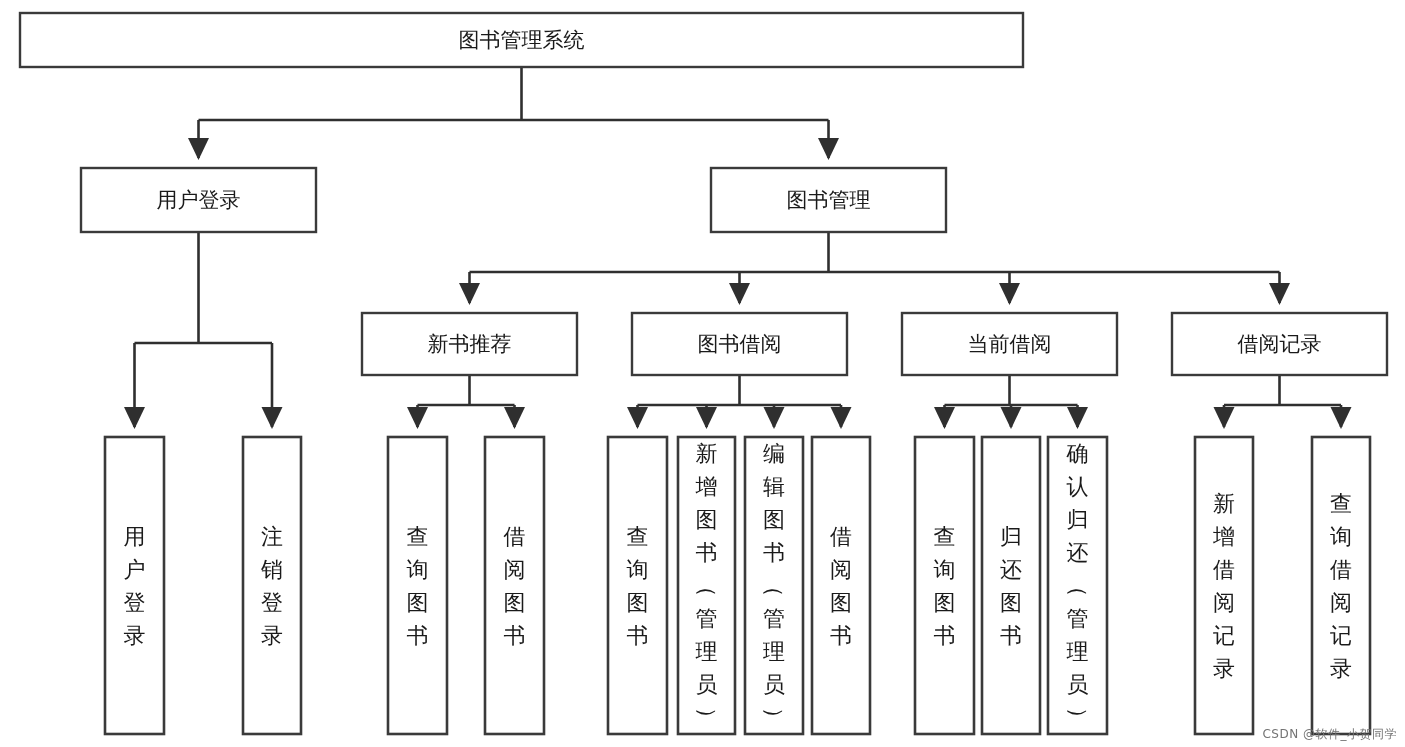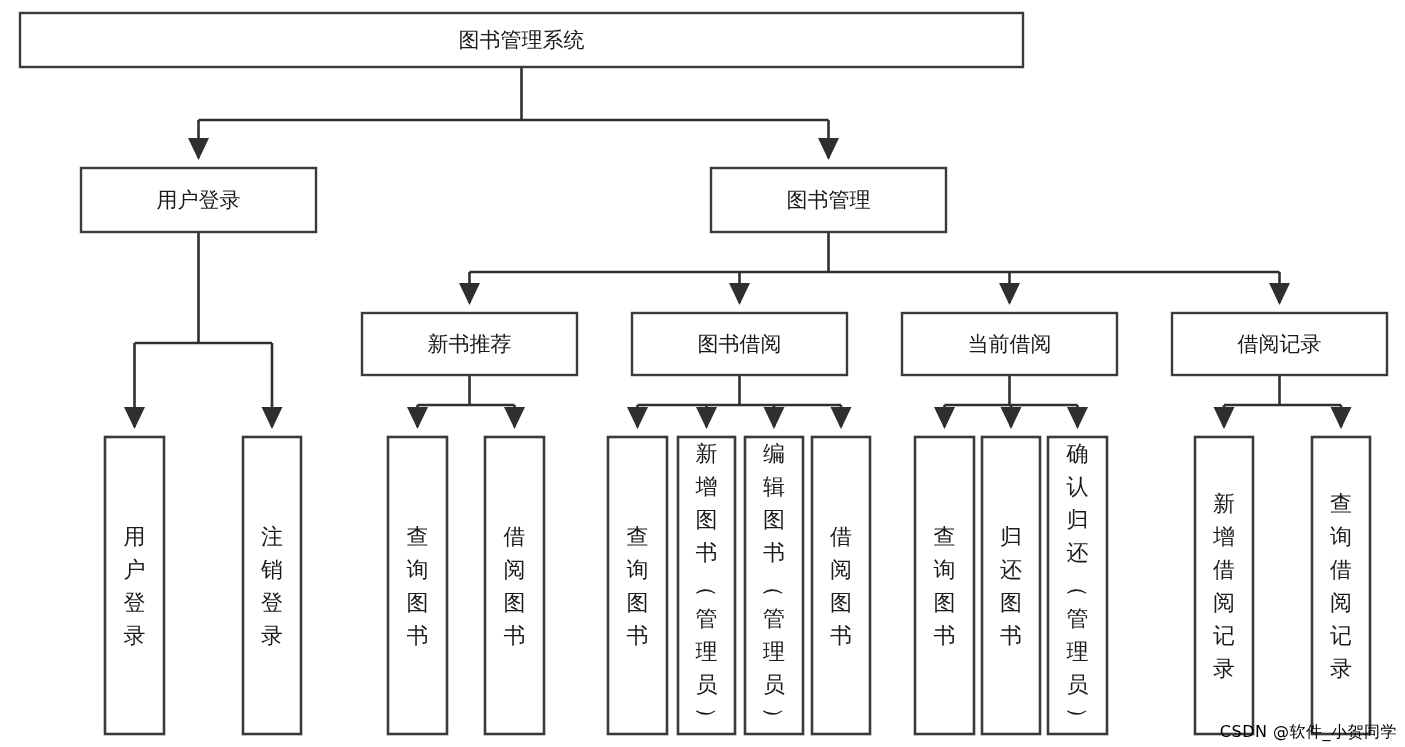--- a/index.html
+++ b/index.html
@@ -53,22 +53,22 @@
     stroke-linecap: butt;
   }
   .arrow-head {
     fill: #2f2f2f;
   }
   .watermark {
     position: absolute;
     right: 8px;
     bottom: 4px;
     font-family: "DejaVu Sans", "Liberation Sans", sans-serif;
-    font-size: 16px;
-    color: #000000;
+    font-size: 12px;
+    color: #737373;
     letter-spacing: 0.5px;
     white-space: nowrap;
     user-select: none;
   }
 </style>
 </head>
 <body>
 
 <div id="diagram-root">
   <svg id="flow" viewBox="0 0 1405 747" xmlns="http://www.w3.org/2000/svg">

